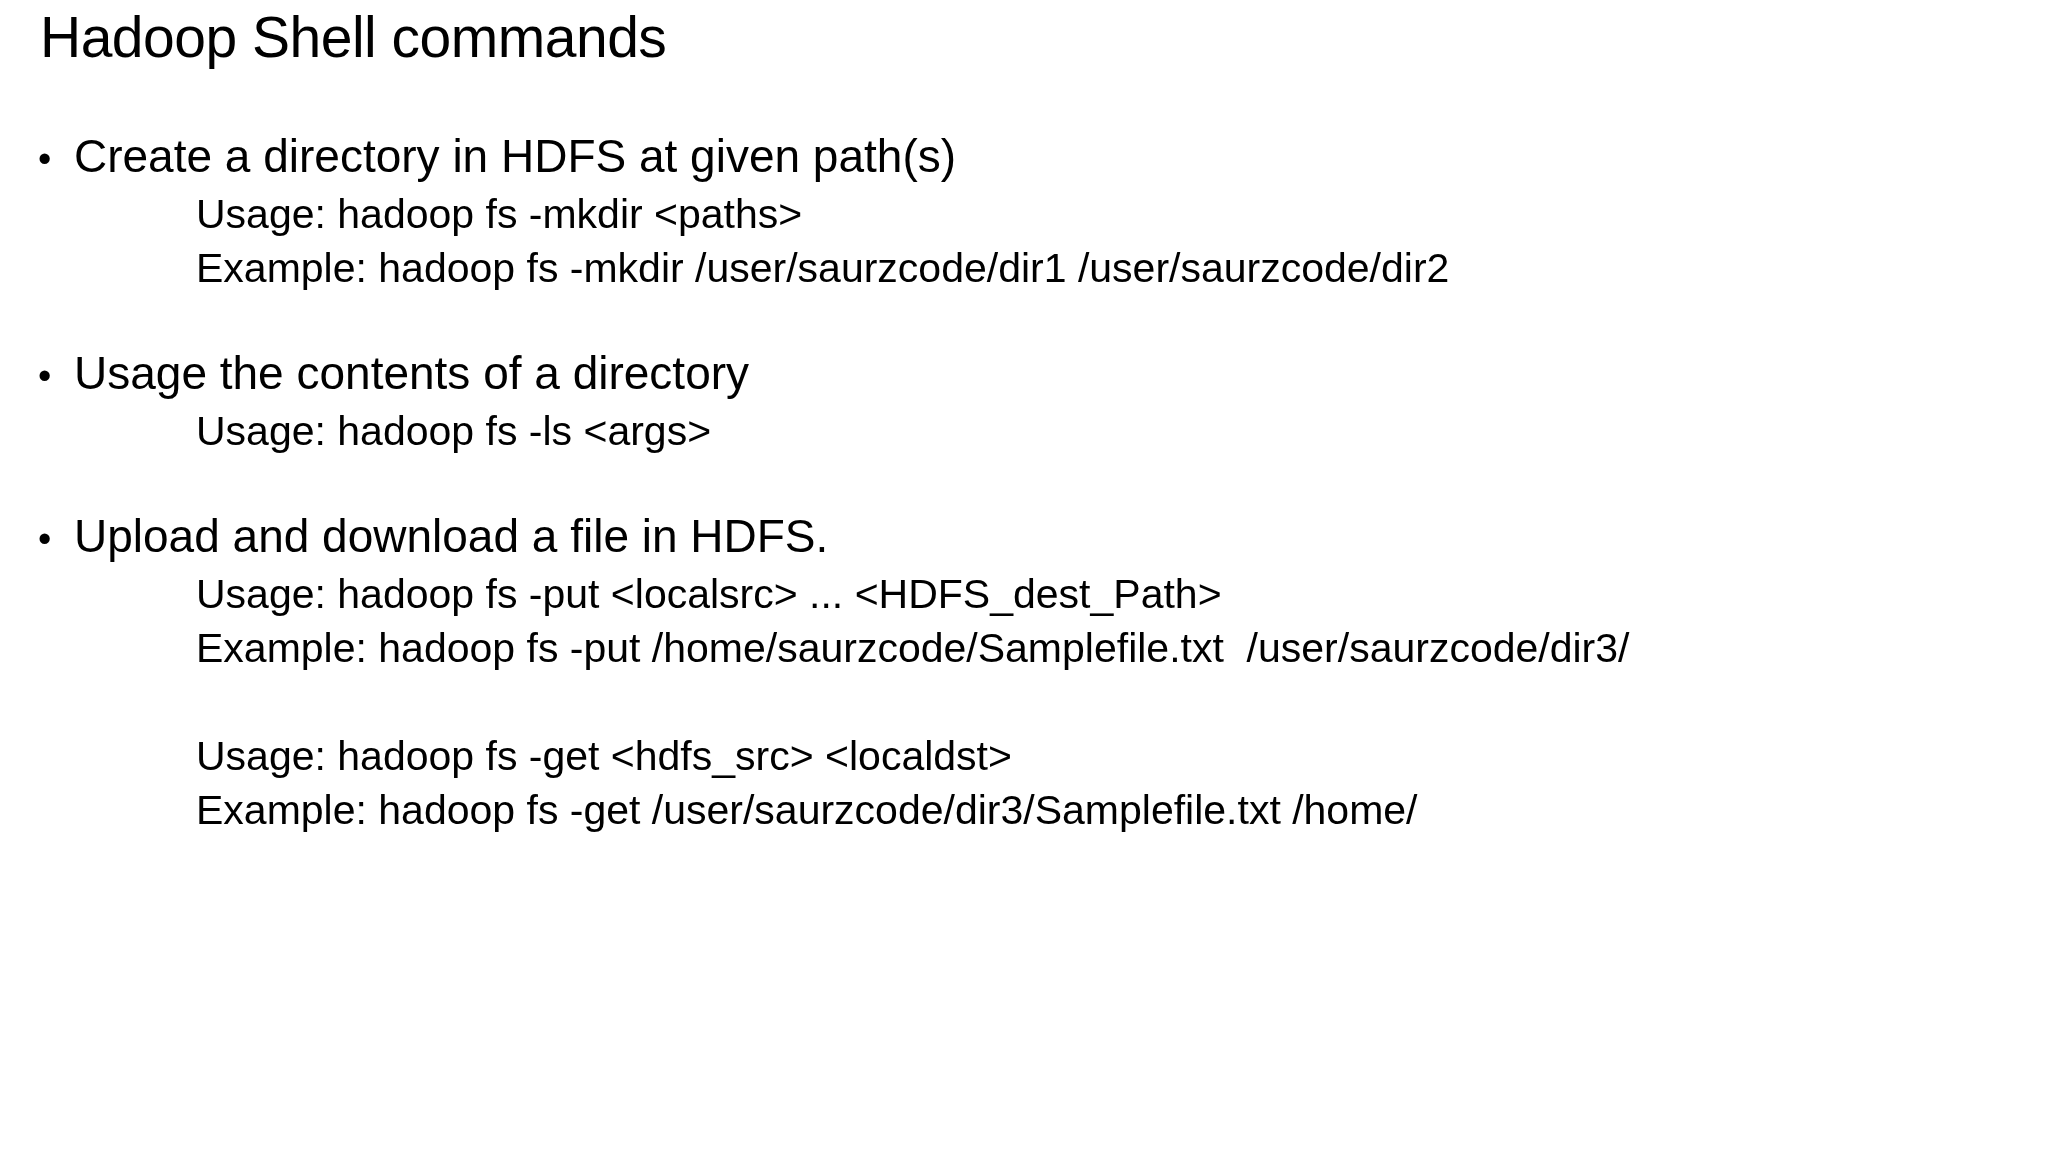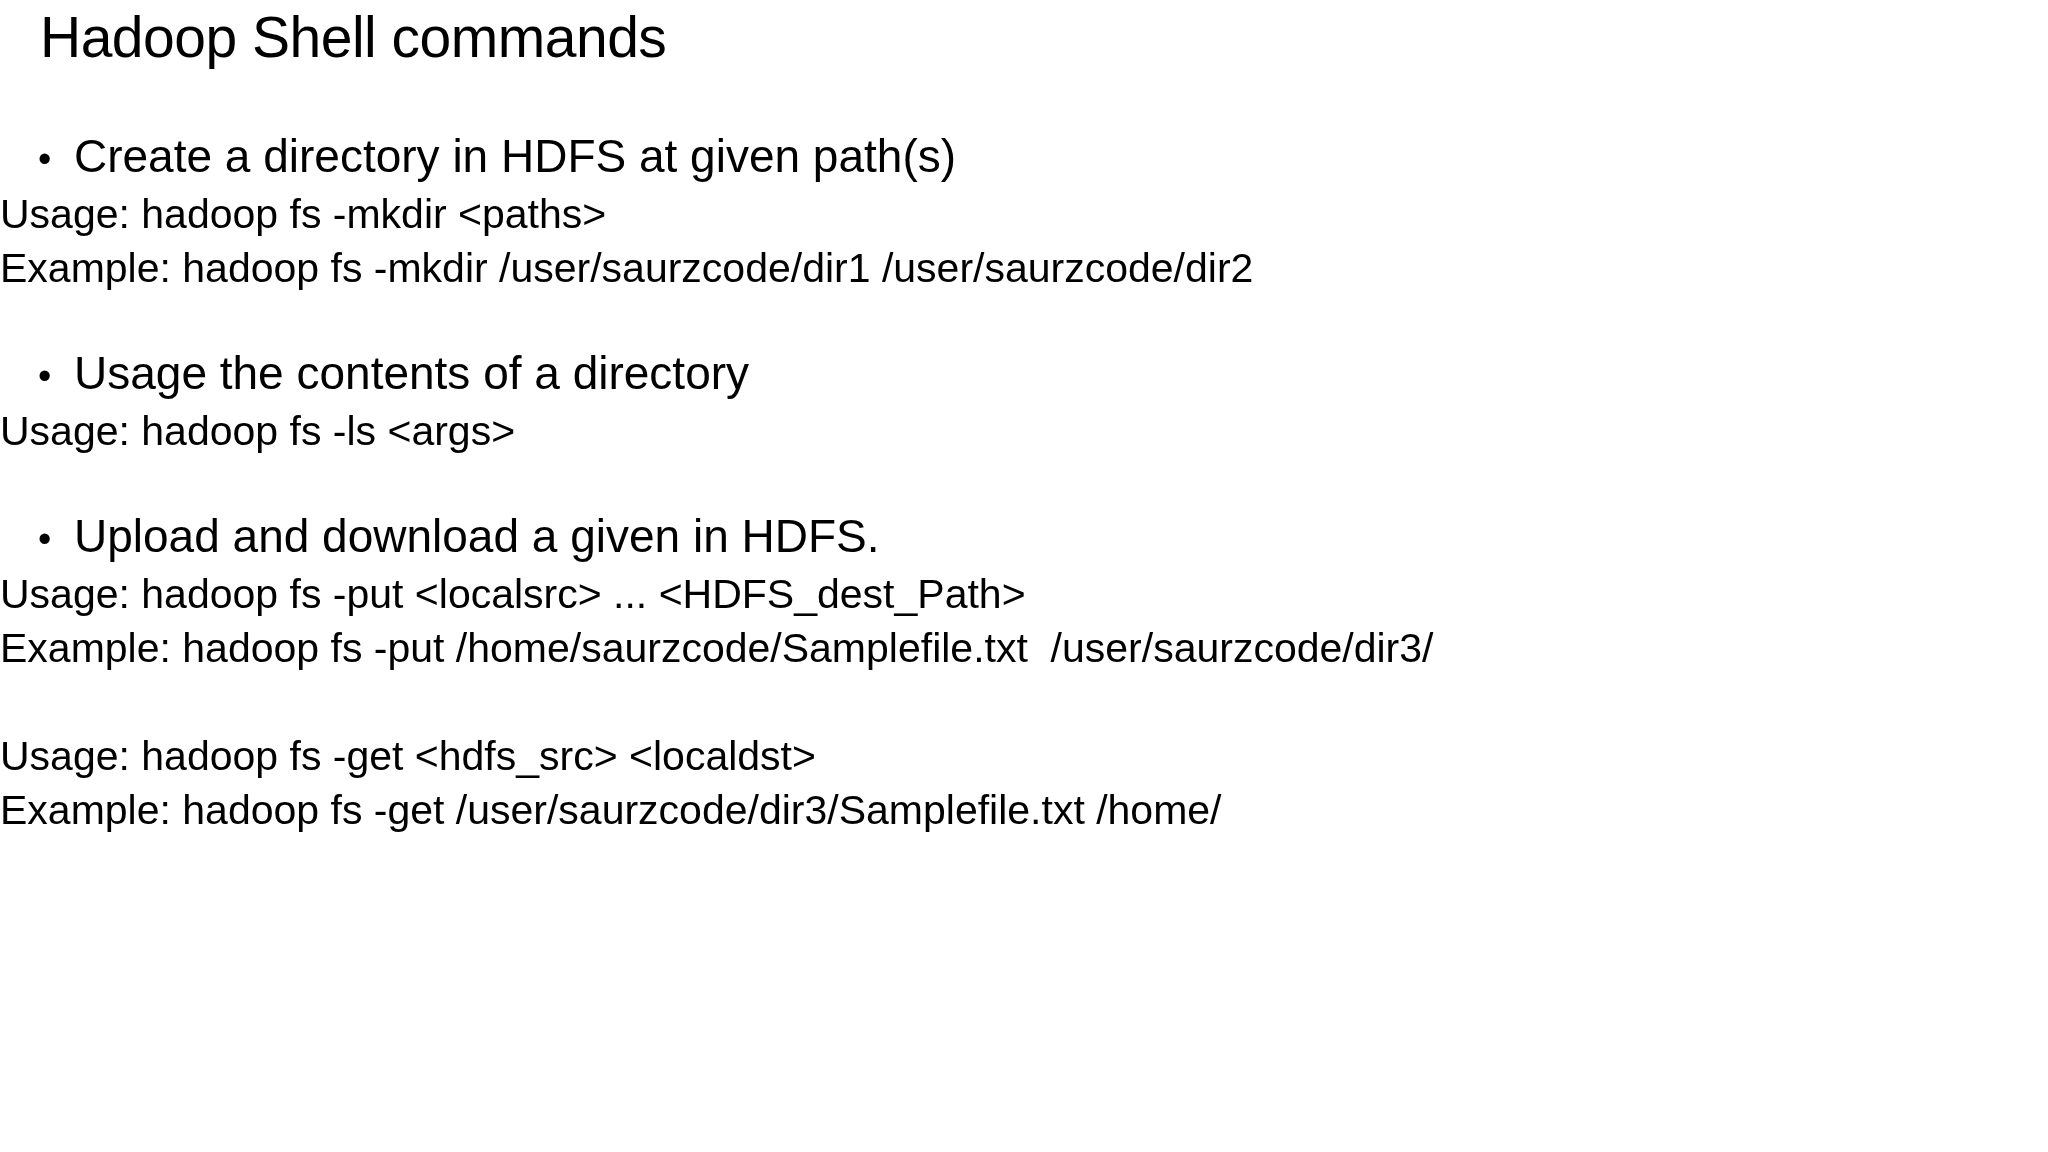--- a/index.html
+++ b/index.html
@@ -68,20 +68,21 @@
     font-size: 38px;
     line-height: 56px;
     color: #000000;
   }
 
   .bullet-text {
     display: inline-block;
   }
 
   .sub-line {
+    padding-left: 196px;
     font-size: 41px;
     line-height: 54px;
     font-weight: 400;
     color: #000000;
     white-space: pre;
   }
 
   .spacer-line {
     height: 54px;
   }
@@ -116,21 +117,21 @@
         <span class="bullet-text">Usage the contents of a directory</span>
       </div>
       <div class="sub-line">Usage: hadoop fs -ls &lt;args&gt;</div>
     </div>
 
     <div class="block-gap"></div>
 
     <div class="bullet-block">
       <div class="bullet-line">
         <span class="bullet-marker">•</span>
-        <span class="bullet-text">Upload and download a given in HDFS.</span>
+        <span class="bullet-text">Upload and download a file in HDFS.</span>
       </div>
       <div class="sub-line">Usage: hadoop fs -put &lt;localsrc&gt; ... &lt;HDFS_dest_Path&gt;</div>
       <div class="sub-line">Example: hadoop fs -put /home/saurzcode/Samplefile.txt  /user/saurzcode/dir3/</div>
       <div class="sub-line spacer-line"></div>
       <div class="sub-line">Usage: hadoop fs -get &lt;hdfs_src&gt; &lt;localdst&gt;</div>
       <div class="sub-line">Example: hadoop fs -get /user/saurzcode/dir3/Samplefile.txt /home/</div>
     </div>
 
   </div>
 </div>

